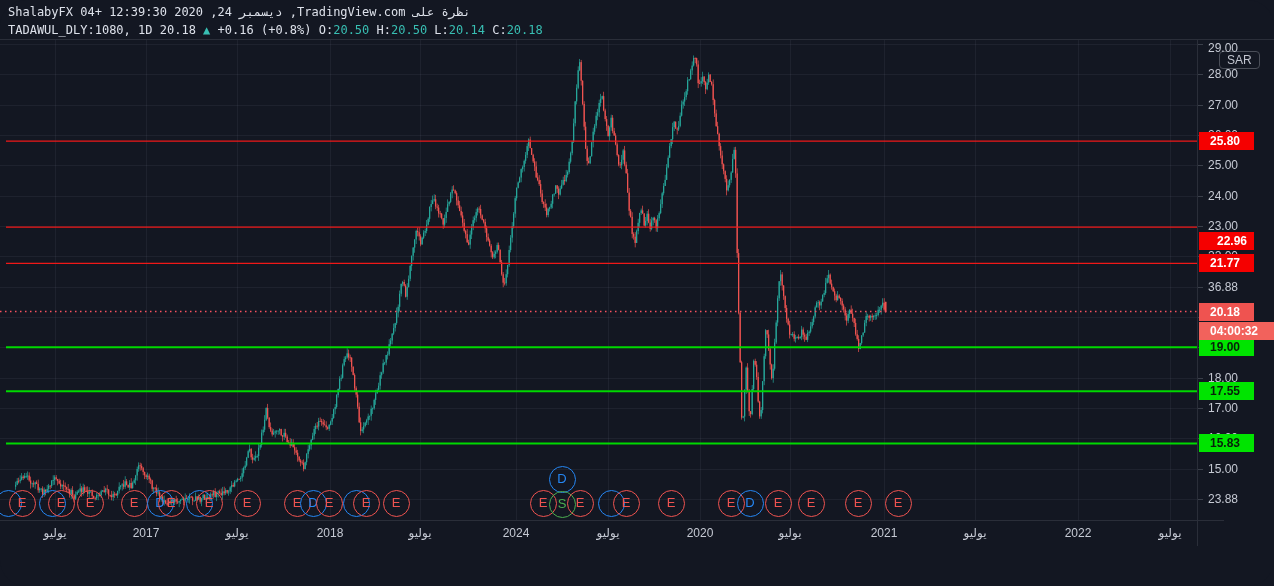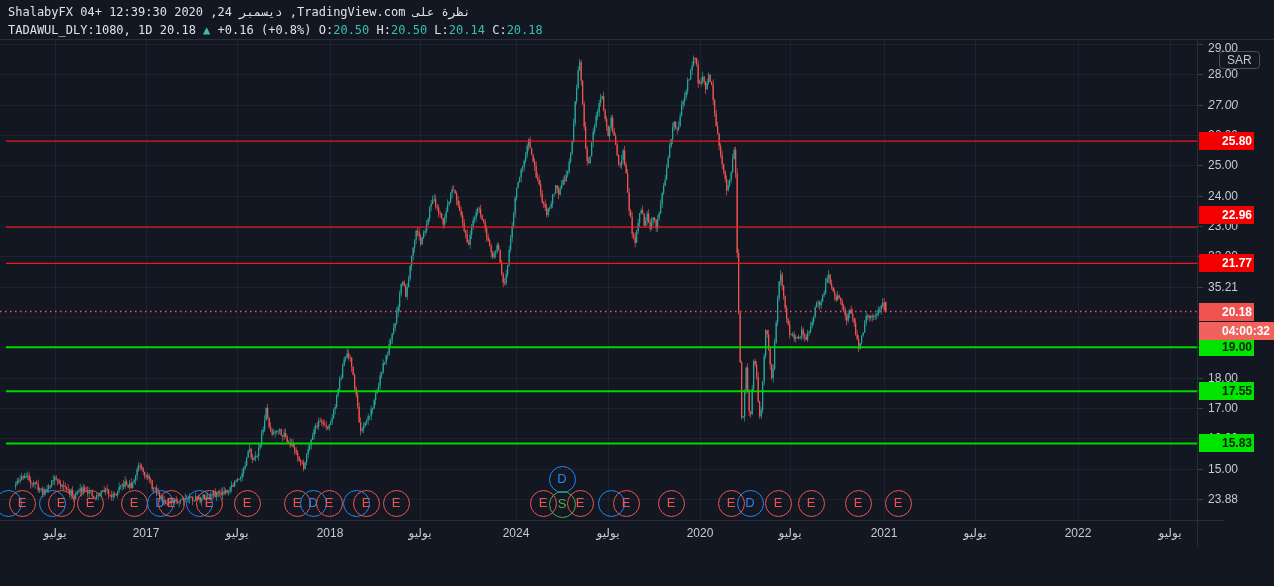--- a/index.html
+++ b/index.html
@@ -44,21 +44,21 @@
     border-left:1px solid #2a2e39; font-size:12px; color:#c6cad4;
   }
   .tick{ position:absolute; left:10px; height:16px; line-height:16px; }
   .tick-dash{ position:absolute; left:0; width:5px; height:1px; background:#3a3f4a; }
   .cur-badge{
     position:absolute; left:21px; top:11px; padding:1px 7px;
     border:1px solid #4a4e58; border-radius:4px; color:#c2c5cf; font-size:12px;
   }
   .lvl-label{
     position:absolute; left:1px; width:55px; height:18px; line-height:18px;
-    padding-left:23px; font-size:12px; font-weight:600; z-index:3;
+    padding-left:11px; font-size:12px; font-weight:600; z-index:3;
   }
   .lvl-red{ background:#f50000; color:#fff; }
   .lvl-green{ background:#00e400; color:#07210a; }
   .lvl-cur{ background:#ef5350; color:#fff; }
   .lvl-timer{ background:#f2625c; color:#fff; width:80px; }
   
   .time-axis{
     position:absolute; left:0; top:520px; width:1224px; height:25px;
     border-top:1px solid #2a2e39; font-size:12px; color:#c6cad4;
   }
@@ -1320,49 +1320,49 @@
       </div>
   </div>
 
   <div class="price-axis" id="price-axis">
     <div class="cur-badge">SAR</div>
   <div class="tick-dash" style="top: 4px;"></div>
       <div class="tick" style="top: 0px;">29.00</div>
       <div class="tick-dash" style="top: 34px;"></div>
       <div class="tick" style="top: 26.33px;">28.00</div>
       <div class="tick-dash" style="top: 65px;"></div>
-      <div class="tick" style="top: 56.66px; font-style: italic;">27.00</div>
+      <div class="tick" style="top: 56.66px;">27.00</div>
       <div class="tick-dash" style="top: 95px;"></div>
       <div class="tick" style="top: 86.99px;">26.00</div>
       <div class="tick-dash" style="top: 125px;"></div>
       <div class="tick" style="top: 117.32px;">25.00</div>
       <div class="tick-dash" style="top: 156px;"></div>
       <div class="tick" style="top: 147.65px;">24.00</div>
       <div class="tick-dash" style="top: 186px;"></div>
       <div class="tick" style="top: 177.98px;">23.00</div>
       <div class="tick-dash" style="top: 216px;"></div>
       <div class="tick" style="top: 208.31px;">22.00</div>
       <div class="tick-dash" style="top: 247px;"></div>
-      <div class="tick" style="top: 238.64px;">35.21</div>
+      <div class="tick" style="top: 238.64px;">36.88</div>
       <div class="tick-dash" style="top: 277px;"></div>
       <div class="tick" style="top: 268.97px;">20.00</div>
       <div class="tick-dash" style="top: 307px;"></div>
       <div class="tick" style="top: 299.3px;">19.00</div>
       <div class="tick-dash" style="top: 338px;"></div>
       <div class="tick" style="top: 329.63px;">18.00</div>
       <div class="tick-dash" style="top: 368px;"></div>
       <div class="tick" style="top: 359.96px;">17.00</div>
       <div class="tick-dash" style="top: 398px;"></div>
       <div class="tick" style="top: 390.29px;">16.00</div>
       <div class="tick-dash" style="top: 429px;"></div>
       <div class="tick" style="top: 420.62px;">15.00</div>
       <div class="tick-dash" style="top: 459px;"></div>
       <div class="tick" style="top: 450.95px;">23.88</div>
       <div class="lvl-label lvl-red" style="top: 92.056px;">25.80</div>
-      <div class="lvl-label lvl-red" style="top: 166px;">22.96</div>
+      <div class="lvl-label lvl-red" style="top: 192px; text-align: center;">22.96</div>
       <div class="lvl-label lvl-red" style="top: 214.286px;">21.77</div>
       <div class="lvl-label lvl-green" style="top: 298.3px;">19.00</div>
       <div class="lvl-label lvl-green" style="top: 342.278px;">17.55</div>
       <div class="lvl-label lvl-green" style="top: 394.446px;">15.83</div>
       <div class="lvl-label lvl-cur" style="top: 262.511px;">20.18</div>
       <div class="lvl-label lvl-timer" style="top: 281.511px;">04:00:32</div>
     </div>
 
   <div class="time-axis" id="time-axis">
     <div class="axis-corner-line"></div>

